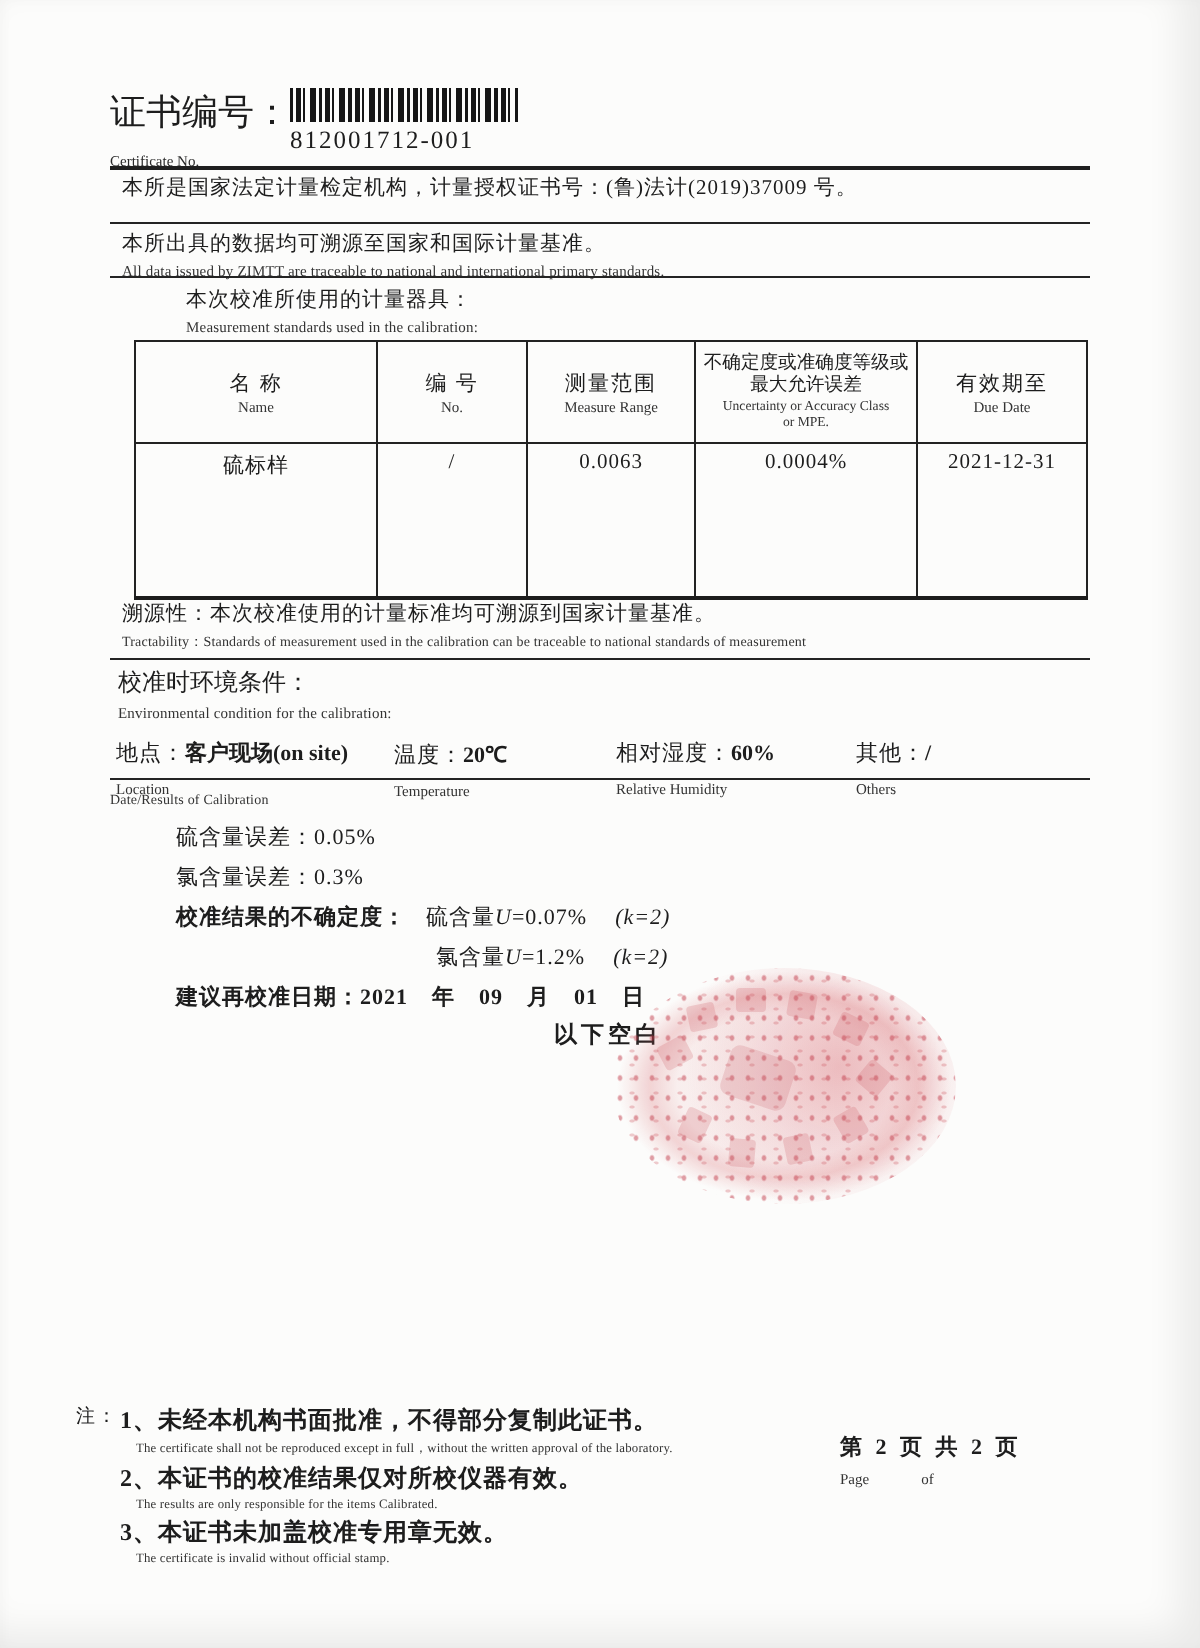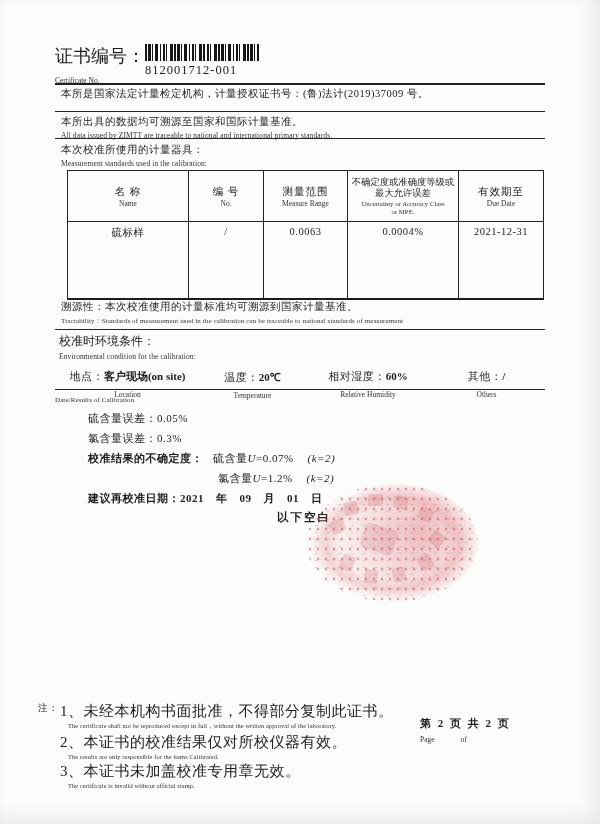--- a/index.html
+++ b/index.html
@@ -65,21 +65,21 @@
 
   .trace{left:55px;top:300px;width:490px;}
   .trace .cn{font-size:10.5px;padding-left:6px;white-space:nowrap;}
   .trace .en{margin-top:2px;padding-left:6px;font-size:7px;white-space:nowrap;}
 
   
   .env{left:55px;top:333px;width:490px;}
   .env-heading-cn{font-size:12px;padding-left:4px;}
   .env-heading-en{margin-top:2px;padding-left:4px;}
   .env-row{display:flex;margin-top:8px;padding-left:3px;}
-  .env-f{font-size:11px;white-space:nowrap;text-align:center;}
+  .env-f{font-size:11px;white-space:nowrap;}
   .env-f .lab{letter-spacing:0.5px;}
   .env-f .val{font-weight:bold;}
   .env-f .sub{font-size:7.5px;color:#333;font-weight:normal;margin-top:6px;}
   .env-f1{width:139px;} .env-f2{width:111px;} .env-f3{width:120px;} .env-f4{flex:1;}
 
   
   .results{left:55px;top:394px;width:490px;}
   .res-heading{font-size:13px;font-weight:bold;letter-spacing:1px;}
   .res-heading-en{font-size:7px;margin-top:2px;}
   .res-line{font-size:11px;margin-top:5px;margin-left:33px;letter-spacing:0.5px;}
@@ -106,21 +106,21 @@
       radial-gradient(rgba(205,85,95,0.30) 0.9px, transparent 1.7px);
     background-size:8px 10px, 12px 7px;
     background-position:0 0, 4px 3px;
   }
   .mark{position:absolute;background:rgba(206,90,100,0.22);border-radius:2px;}
 
   
   .footer{left:38px;top:702px;width:360px;}
   .footer-row{display:flex;}
   .note-label{font-size:9.5px;width:22px;letter-spacing:1px;}
-  .note .cn{font-size:15px;white-space:nowrap;letter-spacing:0.5px;}
+  .note .cn{font-size:12px;white-space:nowrap;letter-spacing:0.5px;font-weight:bold;}
   .note .en{font-size:6.4px;color:#333;margin:1px 0 2px 8px;white-space:nowrap;}
   .pageinfo{left:420px;top:716px;width:120px;}
   .pageinfo-cn{font-size:11px;letter-spacing:2px;font-weight:bold;}
   .pageinfo-en{font-size:7.5px;color:#333;margin-top:4px;}
   .pageinfo-en .of{display:inline-block;margin-left:26px;}
 </style>
 </head>
 <body>
 
 <div class="page">
@@ -142,21 +142,21 @@
     <div class="cn">本所是国家法定计量检定机构，计量授权证书号：(鲁)法计(2019)37009 号。</div>
   </div>
   <div class="abs rule-thin" style="top:111px;"></div>
 
   <div class="abs statement" style="top:115px;">
     <div class="cn">本所出具的数据均可溯源至国家和国际计量基准。</div>
     <div class="en">All data issued by ZIMTT are traceable to national and international primary standards.</div>
   </div>
   <div class="abs rule-thin" style="top:138px;"></div>
 
-  <div class="abs statement" style="top:143px;">
+  <div class="abs statement" style="top:143px;margin-left:32px;">
     <div class="cn">本次校准所使用的计量器具：</div>
     <div class="en">Measurement standards used in the calibration:</div>
   </div>
 
   <table class="abs std-table">
     <colgroup>
         <col style="width:121px">
         <col style="width:75px">
         <col style="width:84px">
         <col style="width:111px">

